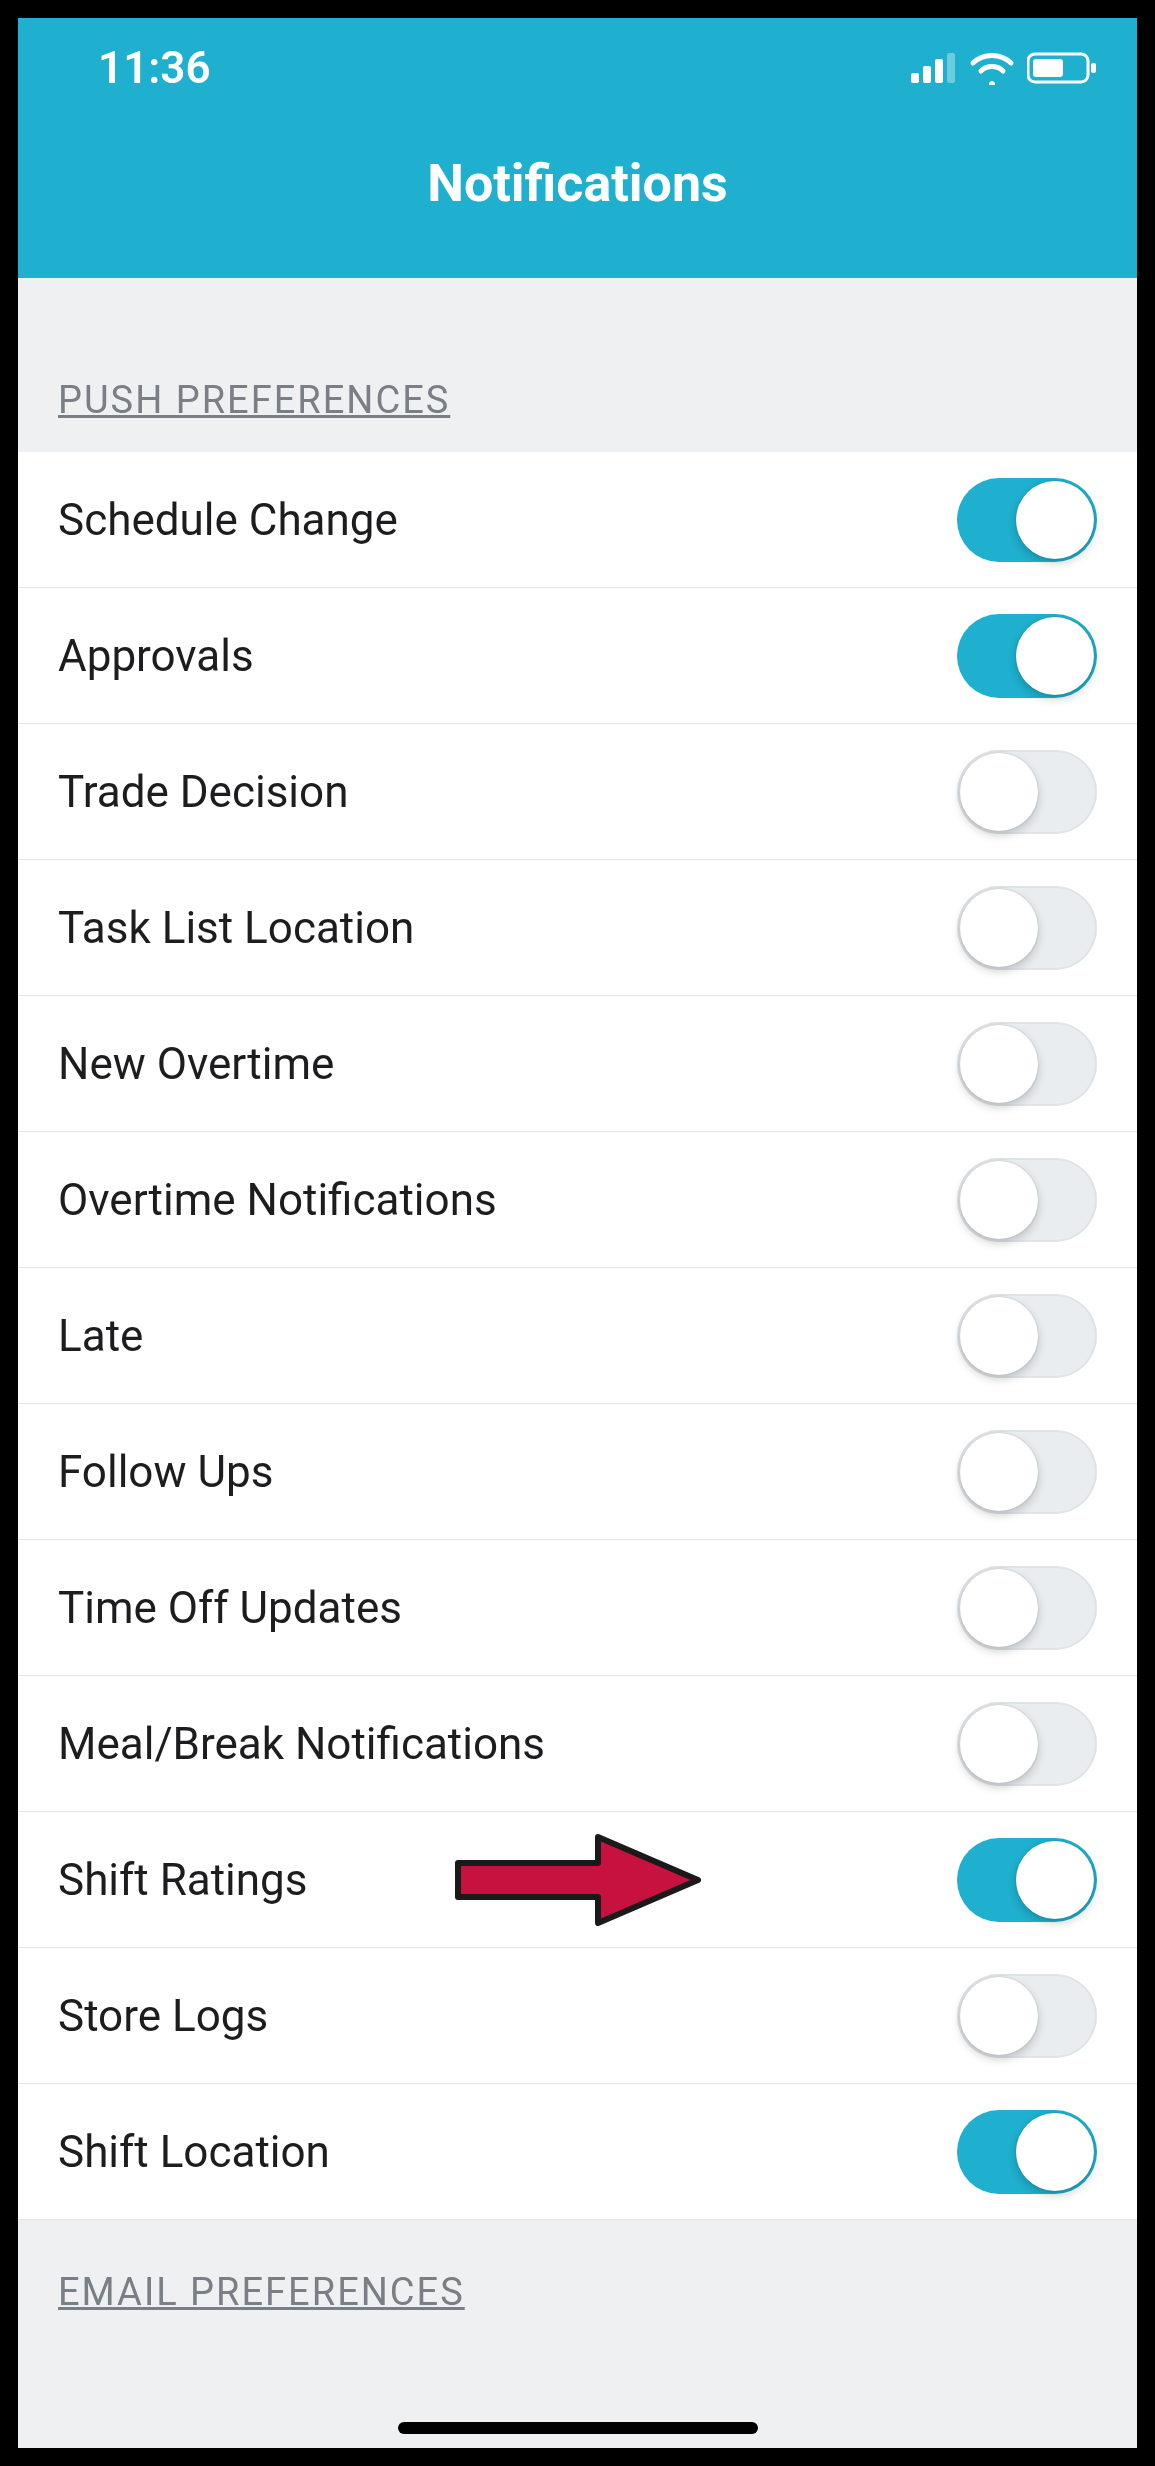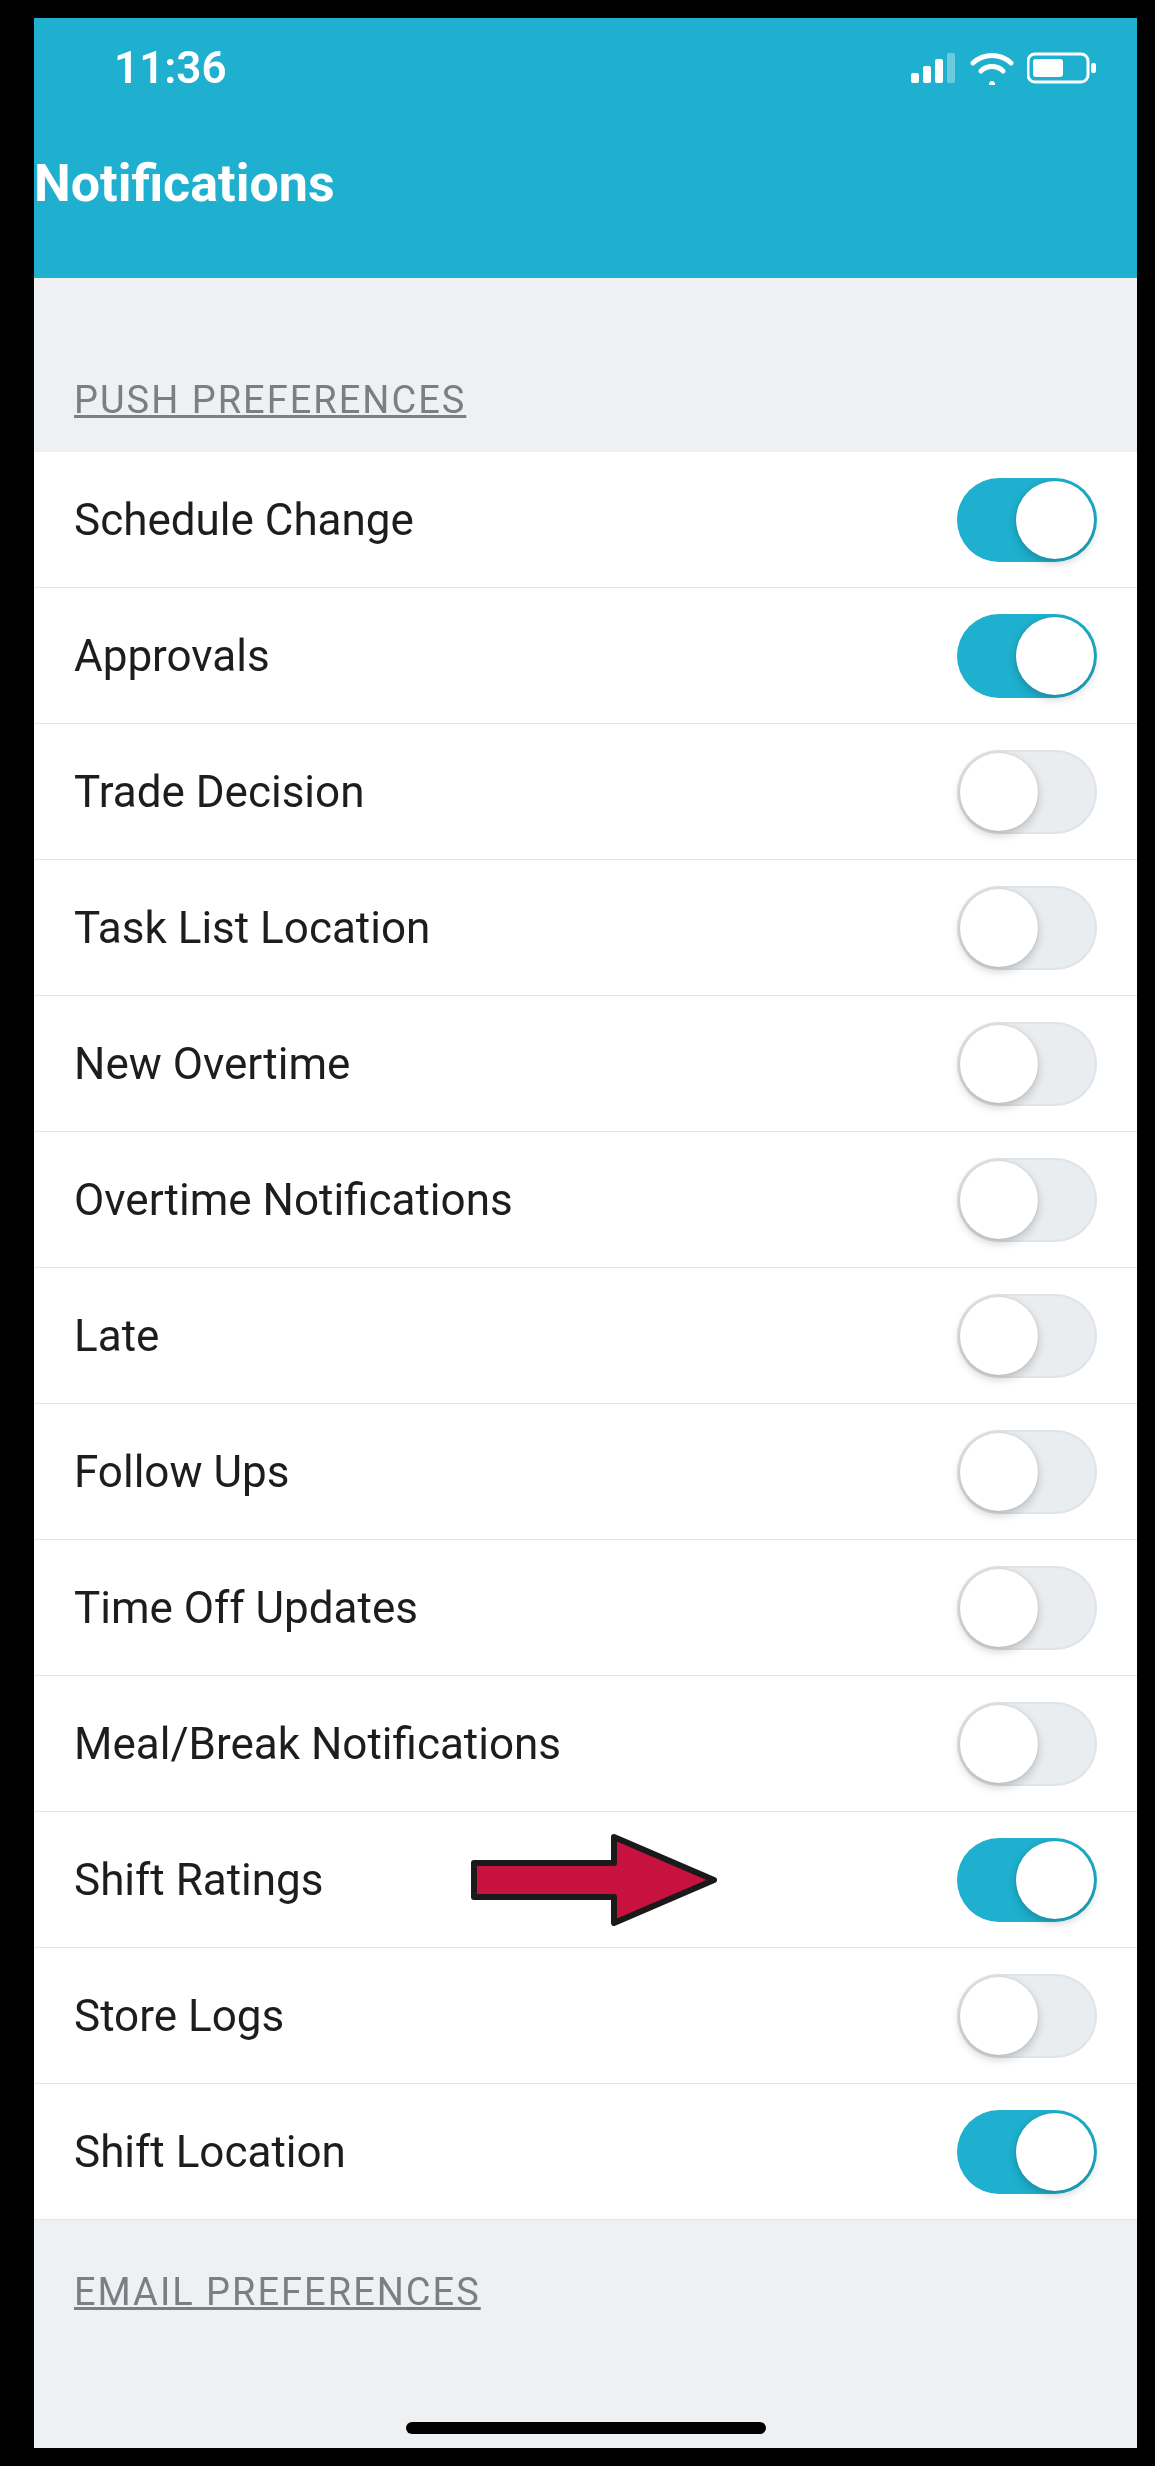--- a/index.html
+++ b/index.html
@@ -9,21 +9,20 @@
     background: #000;
     display: flex;
     justify-content: center;
   }
   .device-frame {
     width: 1155px;
     height: 2466px;
     background: #000;
     padding: 18px;
     position: relative;
-    margin-left: 16px;
   }
   .screen {
     width: 100%;
     height: 100%;
     background: #eef0f2;
     border-radius: 0;
     overflow: hidden;
     position: relative;
   }
   
@@ -60,21 +59,21 @@
     color: #fff;
     position: absolute;
     left: 20px;
     font-size: 46px;
     font-weight: 500;
     cursor: pointer;
   }
   .nav-back svg { margin-right: 4px; }
   .nav-title {
     flex: 1;
-    text-align: left;
+    text-align: center;
     color: #fff;
     font-size: 52px;
     font-weight: 700;
   }
   
   .content {
     background: #eef0f2;
   }
   .section-header {
     padding: 100px 40px 30px 40px;

